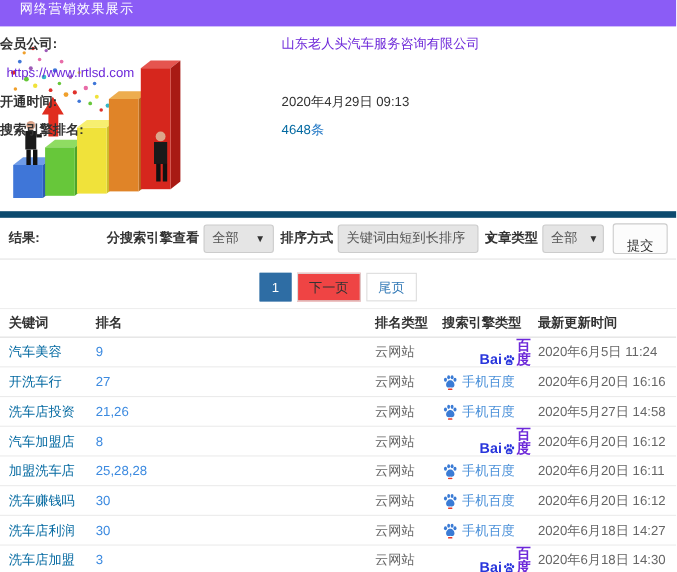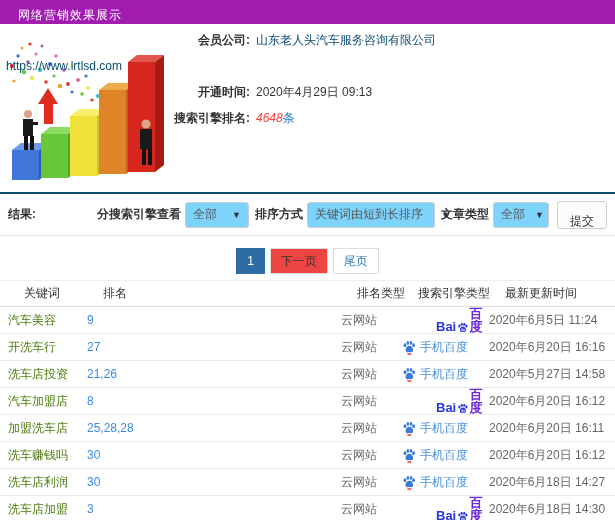--- a/index.html
+++ b/index.html
@@ -1,65 +1,65 @@
 <!DOCTYPE html>
 <html><head>
 <meta charset="utf-8">
 <style>
   * { margin:0; padding:0; box-sizing:border-box; }
   html,body { background:#fff; }
   body { font-family:"Liberation Sans","DejaVu Sans",sans-serif; font-size:12px; color:#333; }
   .page { position:relative; width:615px; height:520px; background:#fff; overflow:hidden; }
 
   
-  .topbar { position:absolute; left:0; top:0; width:615px; height:24px; background:#a21caf; display:flex; align-items:flex-end; }
+  .topbar { position:absolute; left:0; top:0; width:615px; height:24px; background:#8b5cf6; display:flex; align-items:flex-start; }
   .topbar .title { color:#fff; font-size:12px; padding-left:18px; letter-spacing:1px; }
 
   
   .illus { position:absolute; left:0; top:28px; width:178px; height:162px; }
 
   
   .info { position:absolute; left:0; top:32px; width:610px; }
   .info-row { display:flex; align-items:center; margin-bottom:10px; height:16px; }
-  .info-label { width:250px; text-align:right; font-weight:bold; color:#333; }
+  .info-label { width:250px; text-align:left; font-weight:bold; color:#333; }
   .info-value { margin-left:6px; color:#333; }
-  a.lnk, .lnk { color:#0c4a6e; text-decoration:none; cursor:pointer; }
-  .hl-num { color:#ef4444;font-style:italic; }
+  a.lnk, .lnk { color:#6d28d9; text-decoration:none; cursor:pointer; }
+  .hl-num { color:#0369a1; }
   .hl-suffix { color:#2a7dc8; }
 
   
-  .filterbar { position:absolute; left:0; top:192px; width:615px; height:44px; border-top:2px solid #0c4a6e; border-bottom:1px solid #e3e3e3; background:#fff; display:flex; align-items:center; }
+  .filterbar { position:absolute; left:0; top:192px; width:615px; height:44px; border-top:6px solid #0c4a6e; border-bottom:1px solid #e3e3e3; background:#fff; display:flex; align-items:center; }
   .result-label { font-weight:bold; margin-left:8px; color:#333; }
   .filter-group { margin-left:auto; display:flex; align-items:center; margin-right:8px; }
   .f-label { font-weight:bold; color:#333; margin:0 4px 0 6px; white-space:nowrap; }
-  .select { border:1px solid #ccc; border-radius:3px; height:26px; display:flex; align-items:center; padding:9px 7px; color:#555; background:#7dd3fc; cursor:pointer; white-space:nowrap; }
+  .select { border:1px solid #ccc; border-radius:3px; height:26px; display:flex; align-items:center; padding:9px 7px; color:#555; background:#e5e5e5; cursor:pointer; white-space:nowrap; }
   .select .caret { margin-left:10px; font-size:9px; color:#333; }
   .sel-engine { width:64px; justify-content:space-between; }
   .sel-sort { width:128px; justify-content:space-between;gap:8px; }
   .sel-article { width:56px; justify-content:space-between; }
   .btn-submit { margin-left:8px; border:1px solid #ccc; border-radius:3px; height:28px; padding:11px 12px; background:#fcfcfc; color:#333; cursor:pointer; font-size:12px; font-family:inherit; }
 
   
   .pager { position:absolute; left:0; top:248px; width:615px; display:flex; justify-content:center; gap:5px; }
   .page-btn { height:26px; min-width:26px; display:flex; align-items:center; justify-content:center; padding:0 10px; border:1px solid #ddd; background:#fff; color:#337ab7; cursor:pointer; font-size:12px; }
   .page-btn.active { background:#2e6da4; border-color:#2e6da4; color:#fff; }
   .page-btn.next { background:#ef4444; color:#333; border-color:#ddd; }
 
   
   .rank-table { position:absolute; left:0; top:280px; width:615px; border-top:1px solid #eee; }
   .trow { display:flex; align-items:center; height:27px; border-bottom:1px solid #ebebeb; }
-  .trow.thead { height:26px; font-weight:normal; border-bottom:1px solid #ddd;padding-left:16px; }
+  .trow.thead { height:26px; font-weight:bold; border-bottom:1px solid #ddd; }
   .c1 { width:87px; padding-left:8px; }
   .c2 { width:254px; }
   .c3 { width:61px; color:#666; }
   .c4 { width:87px; display:flex; align-items:center; }
   .c5 { flex:1; color:#666; }
   .thead .c1,.thead .c2,.thead .c3,.thead .c4,.thead .c5 { color:#333; display:block; }
   .rank-val { color:#3c8ae0; cursor:pointer; }
-  .kw { color:#4d7c0f; }
+  .kw { color:#0369a1; }
 
   
   .bd-full { display:inline-flex; align-items:flex-end; line-height:1;margin-left:34px; }
   .bd-bai { color:#2936dc; font-weight:bold; font-size:13px; }
   .bd-cn { color:#6d28d9; font-weight:bold; font-size:13px; }
   .bd-paw { margin:0 1px; position:relative; top:2px; }
   .bd-mobile { display:inline-flex; align-items:center; color:#4a90d9; }
   .bd-mobile .mtxt { margin-left:4px; }
 </style>
 </head>

